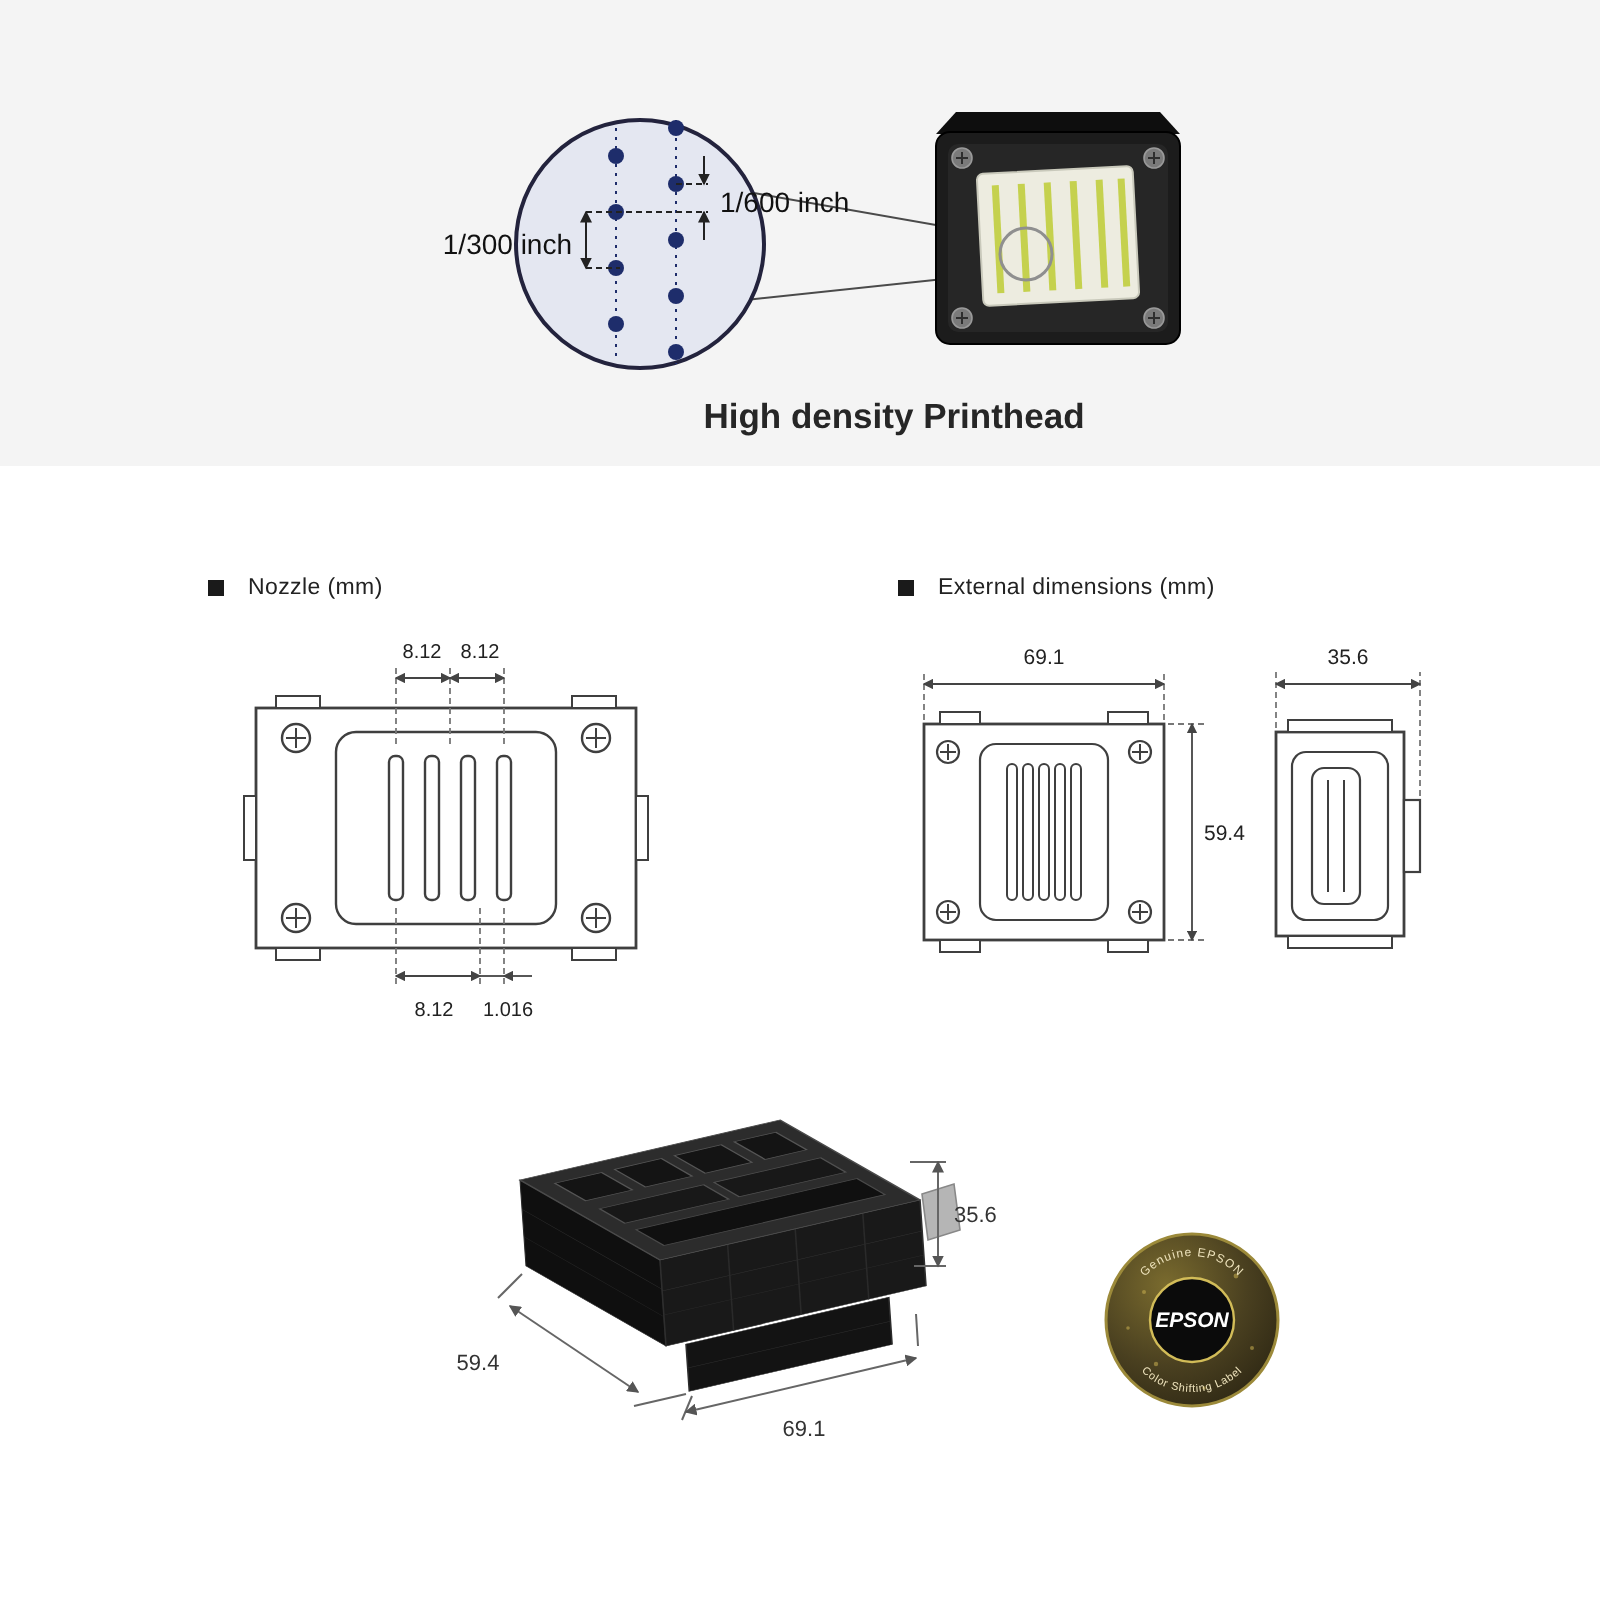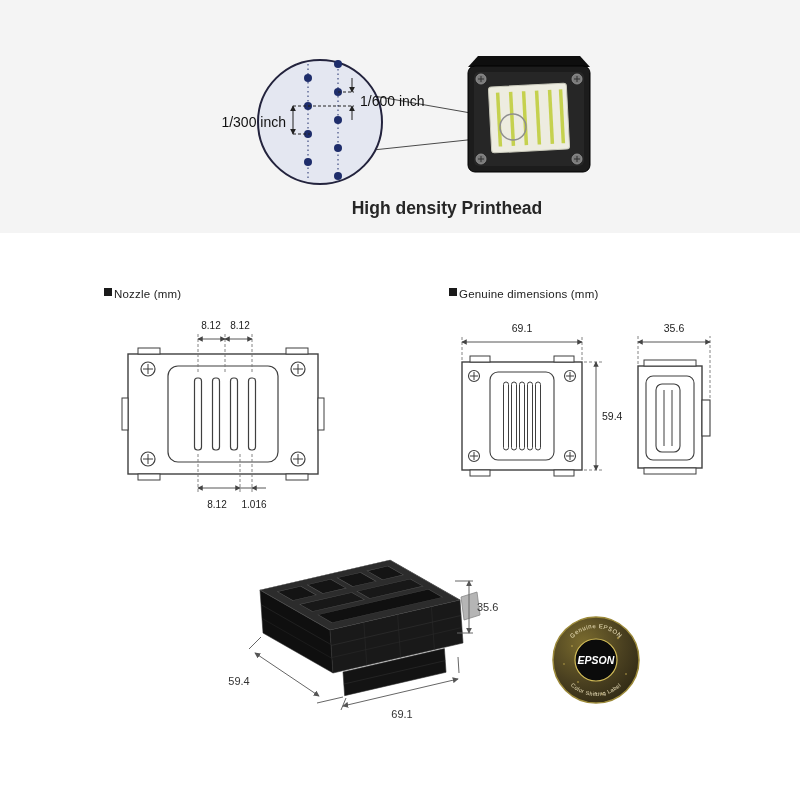--- a/index.html
+++ b/index.html
@@ -1,19 +1,19 @@
 <!DOCTYPE html>
 <html><head>
 <meta charset="utf-8">
 <style>
   html,body{margin:0;padding:0;background:#fff;}
   .page{position:relative;width:800px;height:800px;background:#ffffff;overflow:hidden;
         font-family:"Liberation Sans", sans-serif;}
   .abs{position:absolute;}
-  .sec-head{position:absolute;display:flex;align-items:flex-start;gap:2px;
+  .sec-head{position:absolute;display:flex;align-items:center;gap:12px;
             font-size:11.5px;color:#222;letter-spacing:0.2px;}
   .sq{width:8px;height:8px;background:#1a1a1a;display:inline-block;flex:0 0 auto;}
   svg text{font-family:"Liberation Sans", sans-serif;}
 </style>
 </head>
 <body>
 
 <div class="page">
 
   <svg class="abs" style="left:0;top:0" width="800" height="235" viewBox="0 0 800 235">
@@ -98,21 +98,21 @@
 
     <text x="447" y="214" text-anchor="middle" font-size="17.5" font-weight="bold" fill="#262626">High density Printhead</text>
   </svg>
 
   <div class="sec-head" style="left:104px;top:288px">
     <span class="sq"></span>
     <span>Nozzle (mm)</span>
   </div>
   <div class="sec-head" style="left:449px;top:288px">
     <span class="sq"></span>
-    <span>Genuine dimensions (mm)</span>
+    <span>External dimensions (mm)</span>
   </div>
 
   <svg class="abs" style="left:80px;top:312px" width="290" height="205" viewBox="0 0 290 205">
     <defs>
       <marker id="arrB" viewBox="0 0 8 8" refX="7" refY="4" markerWidth="6" markerHeight="6" orient="auto-start-reverse">
         <path d="M0,0 L8,4 L0,8 z" fill="#444"></path>
       </marker>
     </defs>
 
     <g stroke="#3f3f3f" fill="#ffffff">

